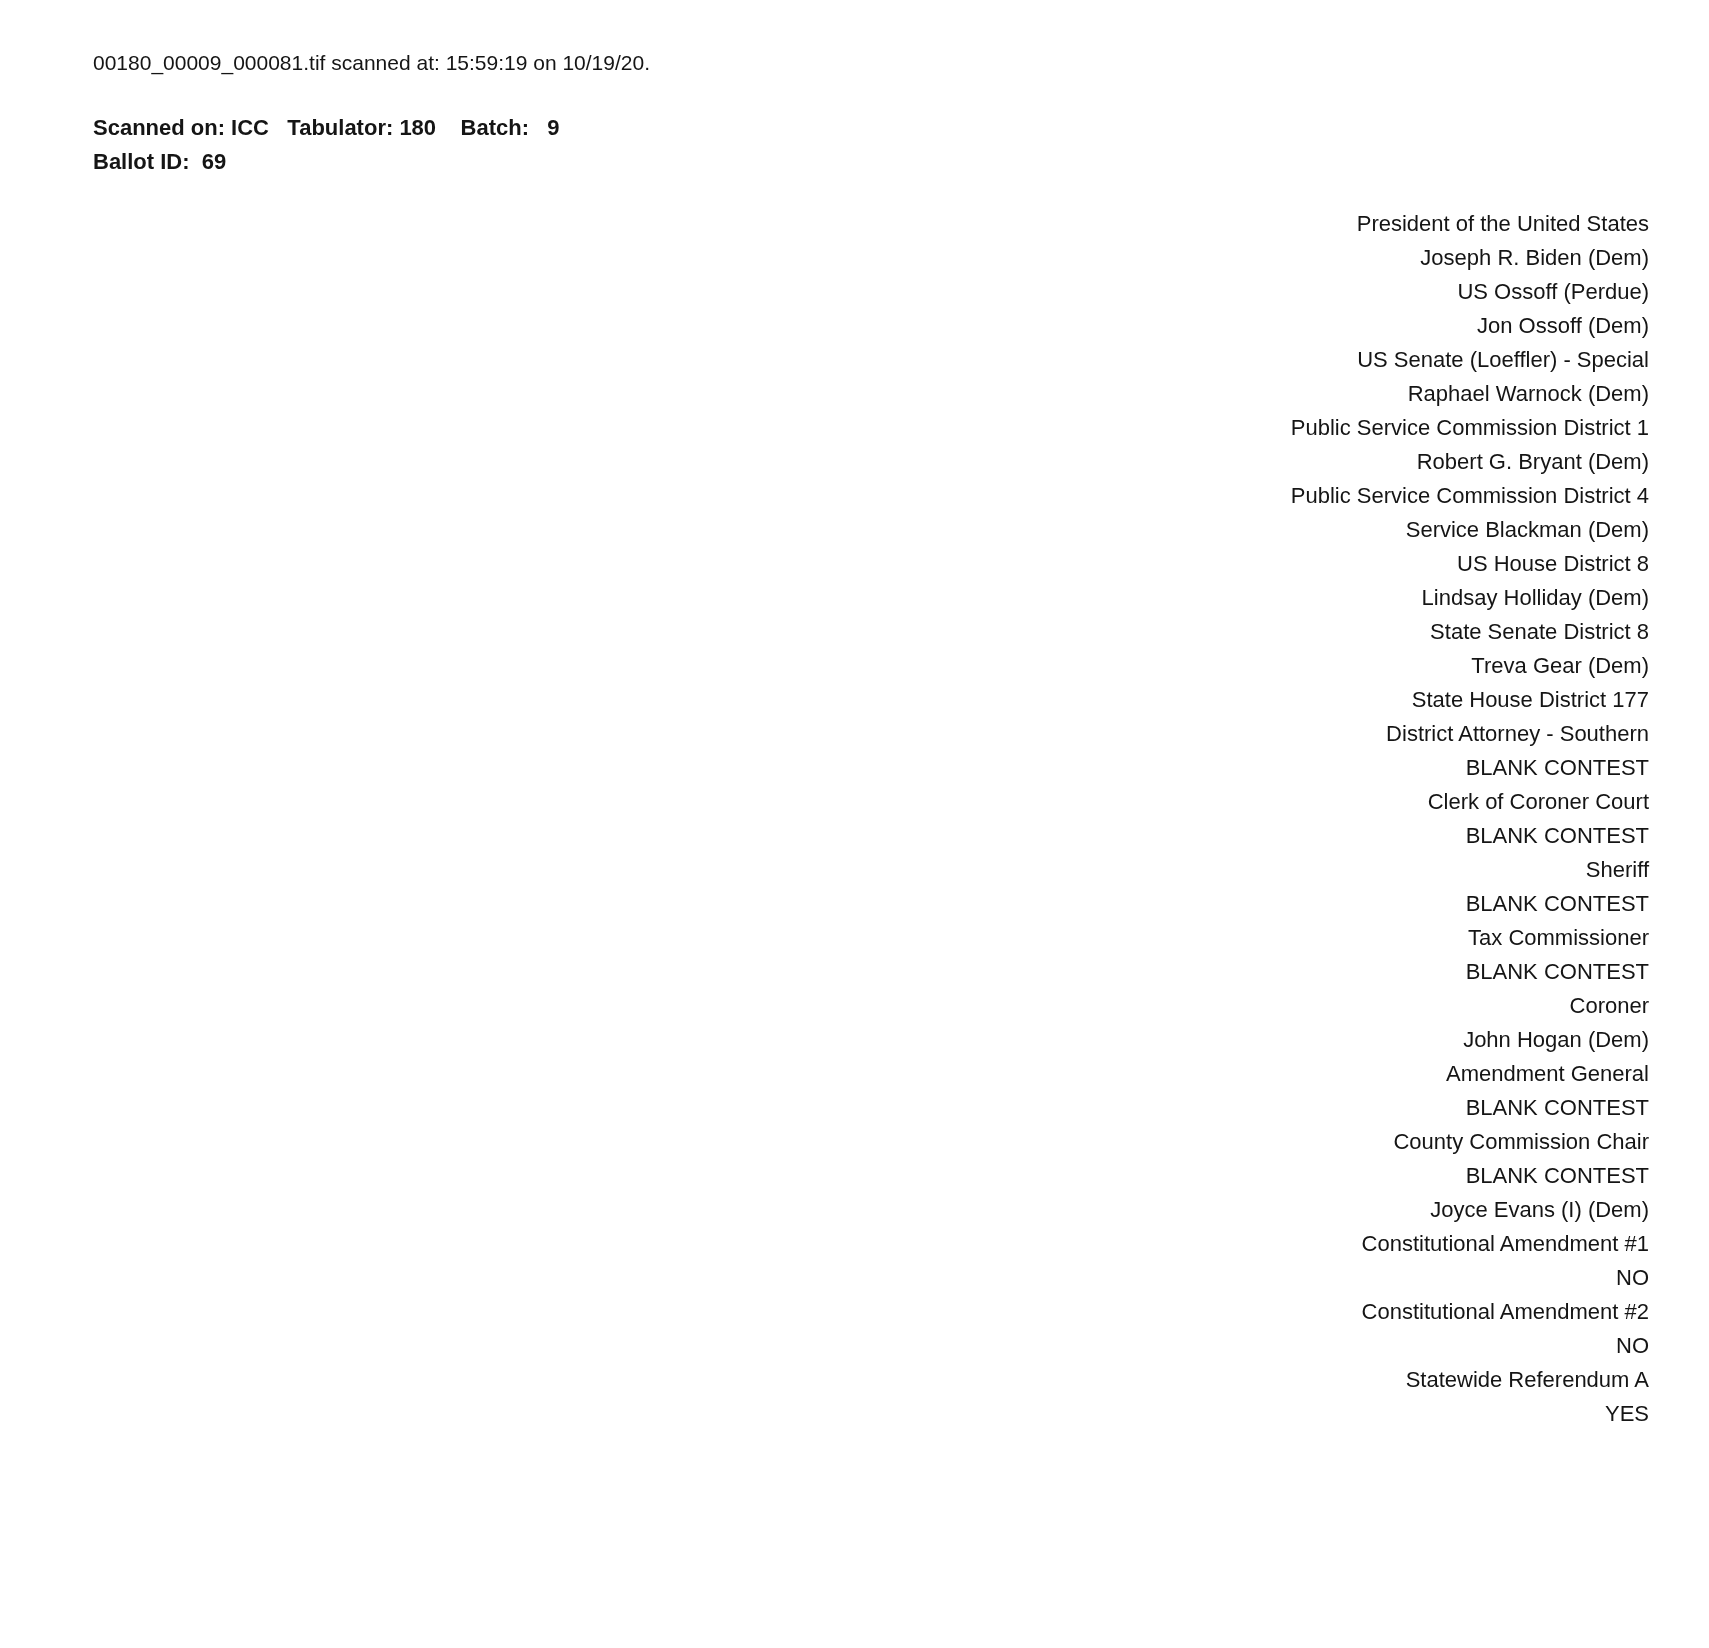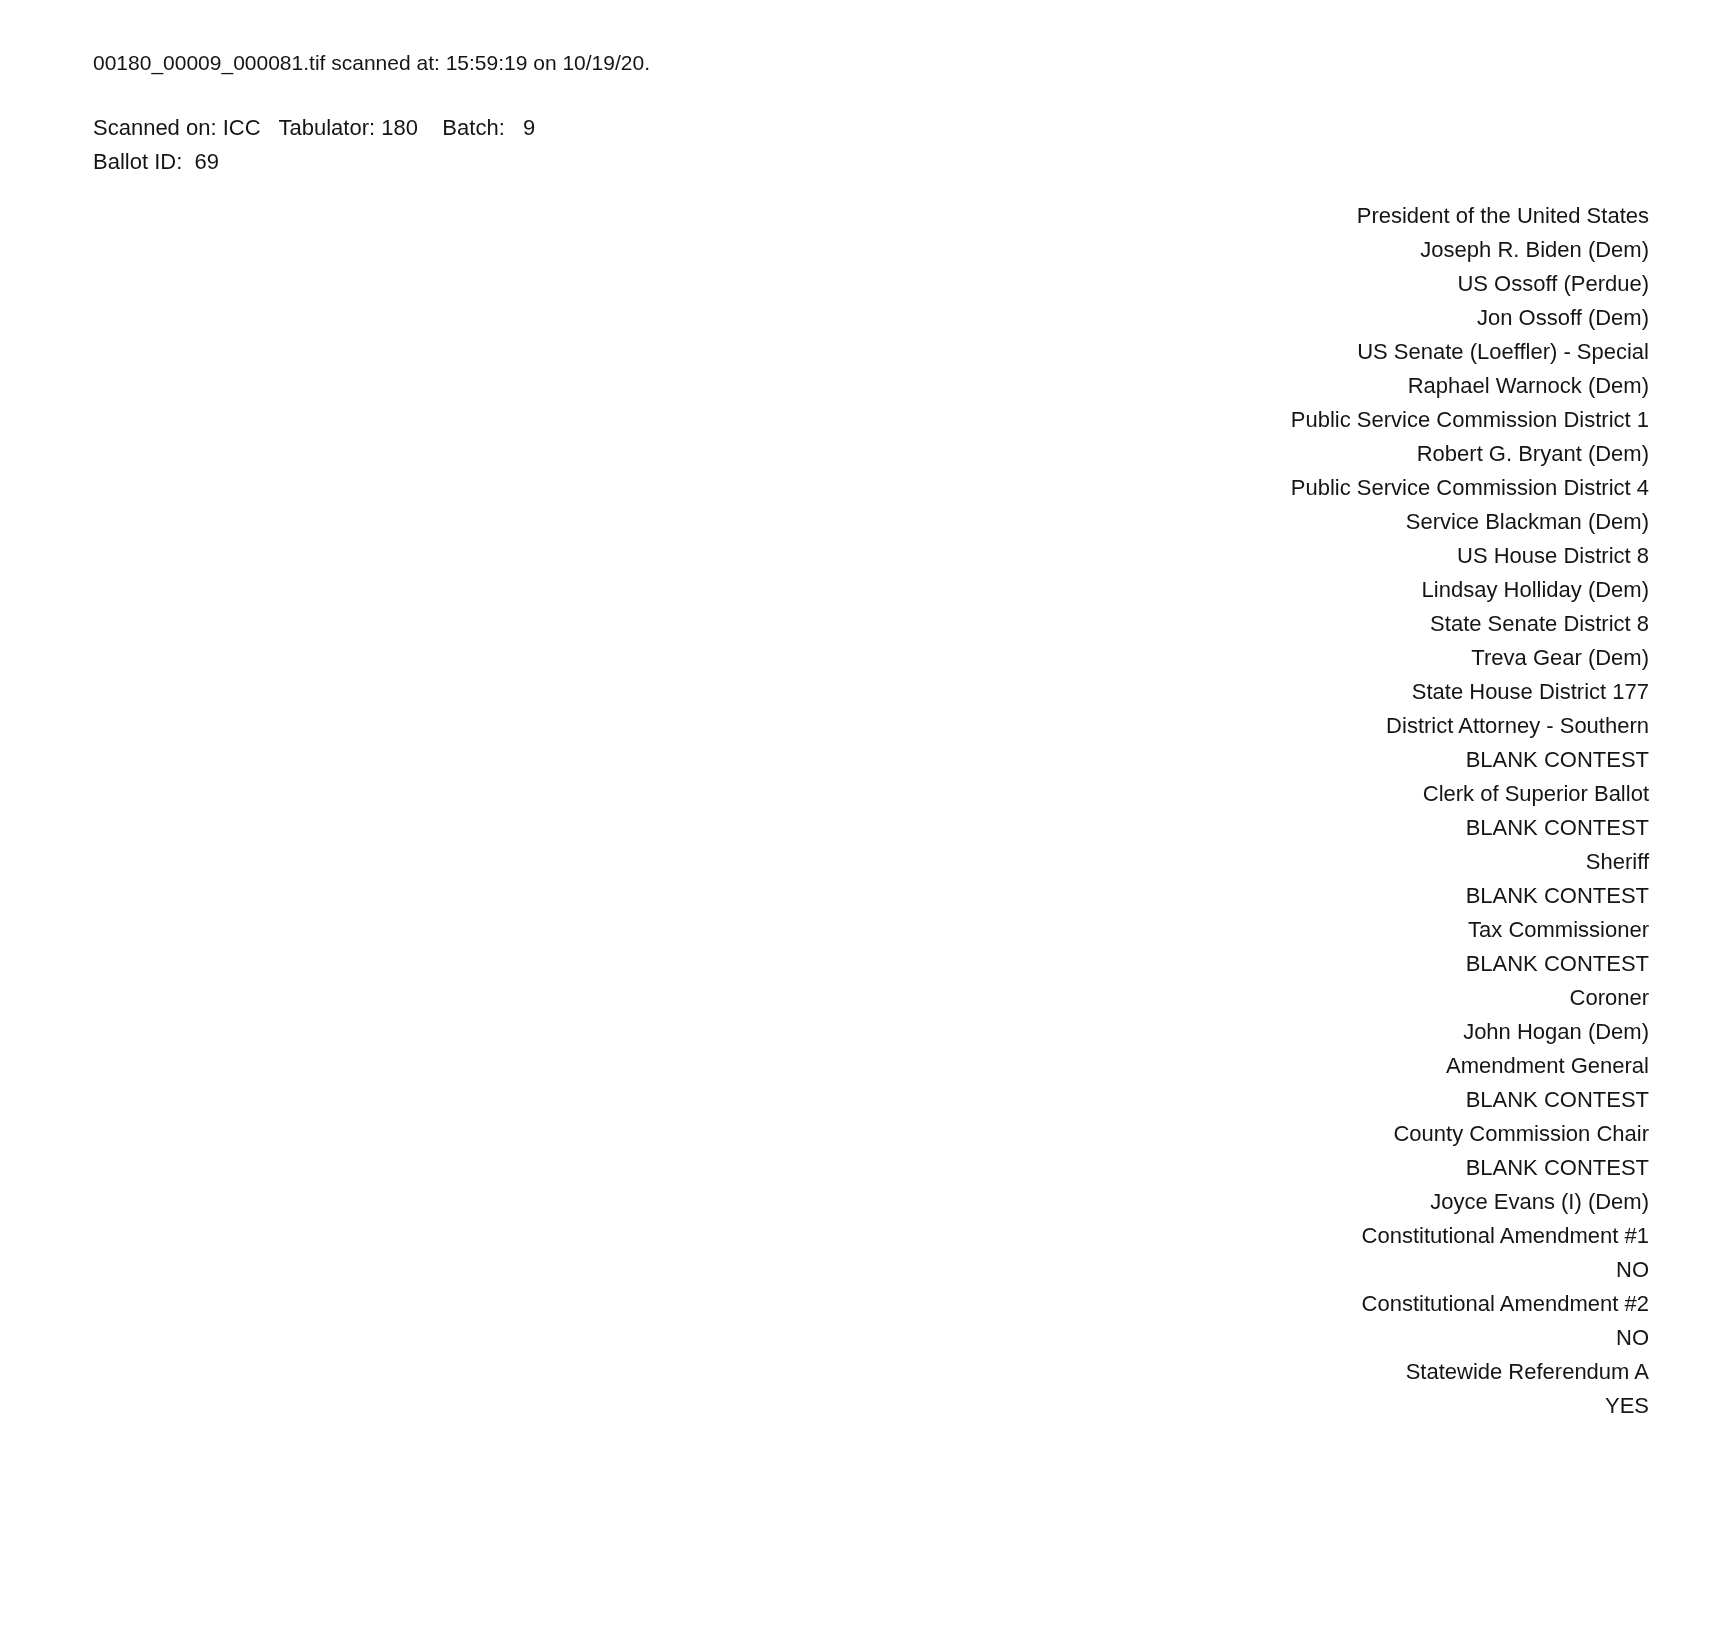--- a/index.html
+++ b/index.html
@@ -18,21 +18,22 @@
     box-sizing: border-box;
     padding: 50px 60px 0 93px;
   }
   .scan-line {
     font-size: 21px;
     line-height: 26px;
     margin-bottom: 35px;
     white-space: pre;
   }
   .meta-block {
-    margin-bottom: 20px;
+    margin-bottom: 28px;
+    font-weight: bold;
   }
   .meta-line {
     font-size: 22px;
     line-height: 34px;
     white-space: pre;
   }
   .contest-list {
     font-size: 22px;
     text-align: right;
   }
@@ -97,21 +98,21 @@
   <div class="contest-row">
     <div class="contest-title">State House District 177</div>
   </div>
 
   <div class="contest-row">
     <div class="contest-title">District Attorney - Southern</div>
     <div class="contest-selection">BLANK CONTEST</div>
   </div>
 
   <div class="contest-row">
-    <div class="contest-title">Clerk of Superior Ballot</div>
+    <div class="contest-title">Clerk of Coroner Court</div>
     <div class="contest-selection">BLANK CONTEST</div>
   </div>
 
   <div class="contest-row">
     <div class="contest-title">Sheriff</div>
     <div class="contest-selection">BLANK CONTEST</div>
   </div>
 
   <div class="contest-row">
     <div class="contest-title">Tax Commissioner</div>

